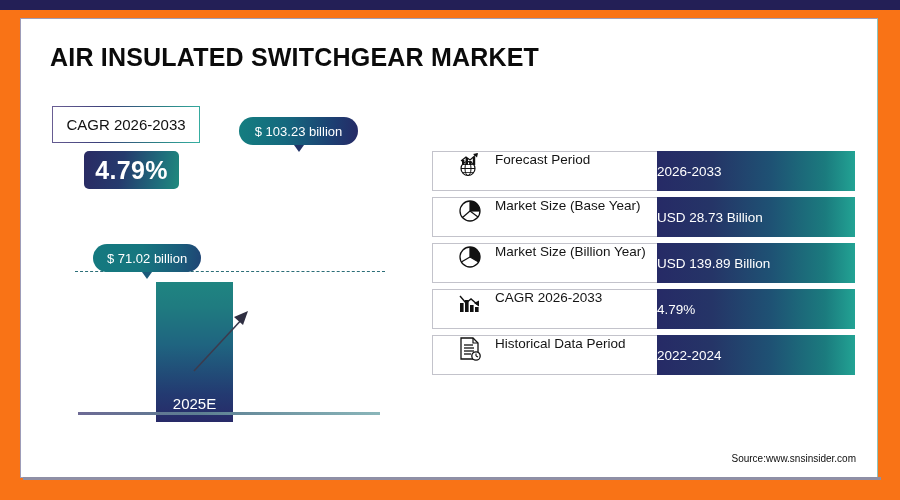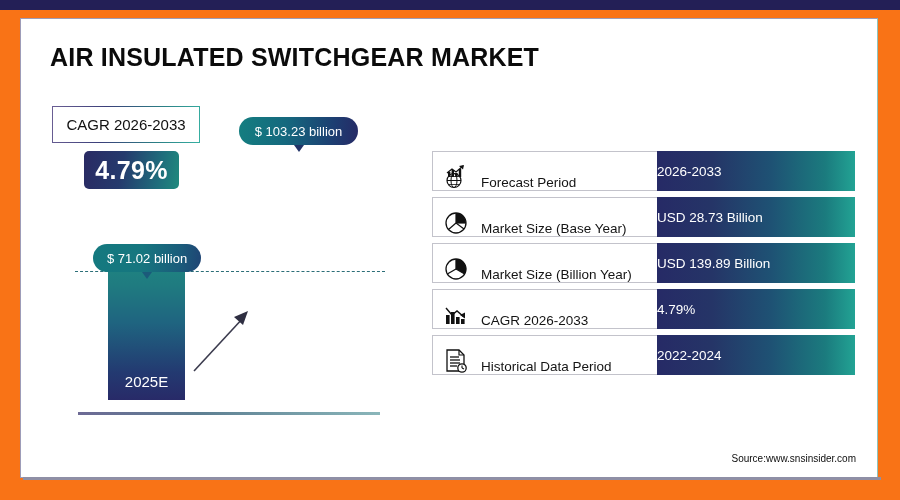--- a/index.html
+++ b/index.html
@@ -98,21 +98,22 @@
   }
 
   
   #chart {
     position: absolute;
     left: 60px; top: 100px;
     width: 340px; height: 330px;
   }
   .bar {
     position: absolute;
-    bottom: 30px;
+    bottom: 8px;
+    margin-left: 48px;
   }
   #bar-2025 {
     left: 48px;
     width: 77px;
     height: 140px;
     background-image: linear-gradient(180deg, #1f8581 0%, #1f7b80 18%, #1f6480 45%, #233a71 80%, #282a68 100%);
   }
   #bar-2033 {
     left: 200px;
     width: 77px;
@@ -208,22 +209,22 @@
     box-sizing: border-box;
   }
   .info-row:last-child { margin-bottom: 13px; }
   .info-label-cell {
     width: 225px;
     box-sizing: border-box;
     border: 1px solid #c3c3cb;
     border-right: none;
     background: #ffffff;
     display: flex;
-    align-items: flex-end;
-    padding-left: 10px;
+    align-items: flex-start;
+    padding-left: 24px;
   }
   .info-icon {
     width: 26px;
     height: 26px;
     flex: 0 0 26px;
     display: flex;
     align-items: center;
     justify-content: center;
   }
   .info-label {

